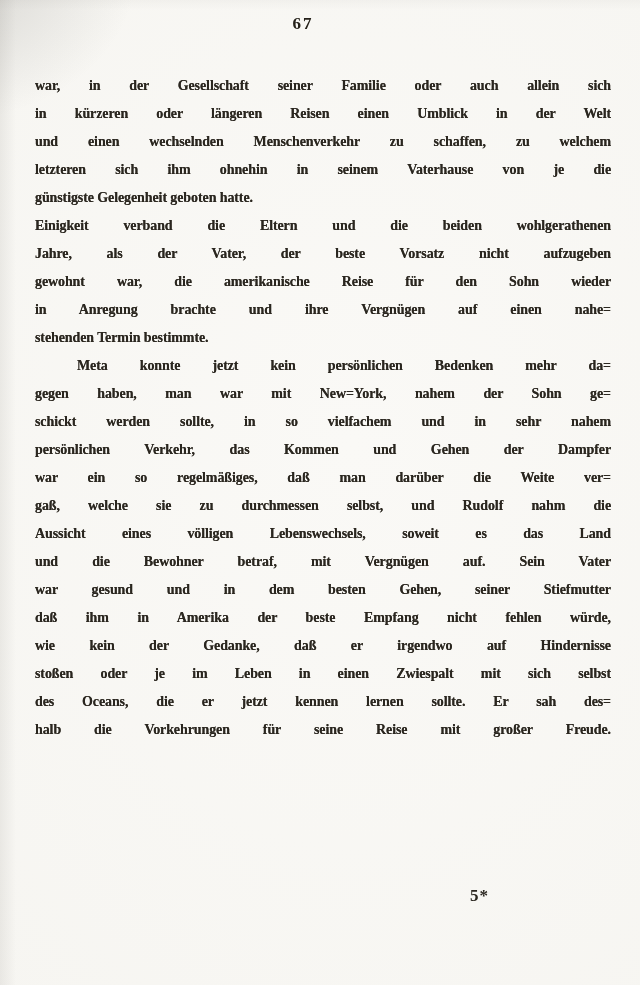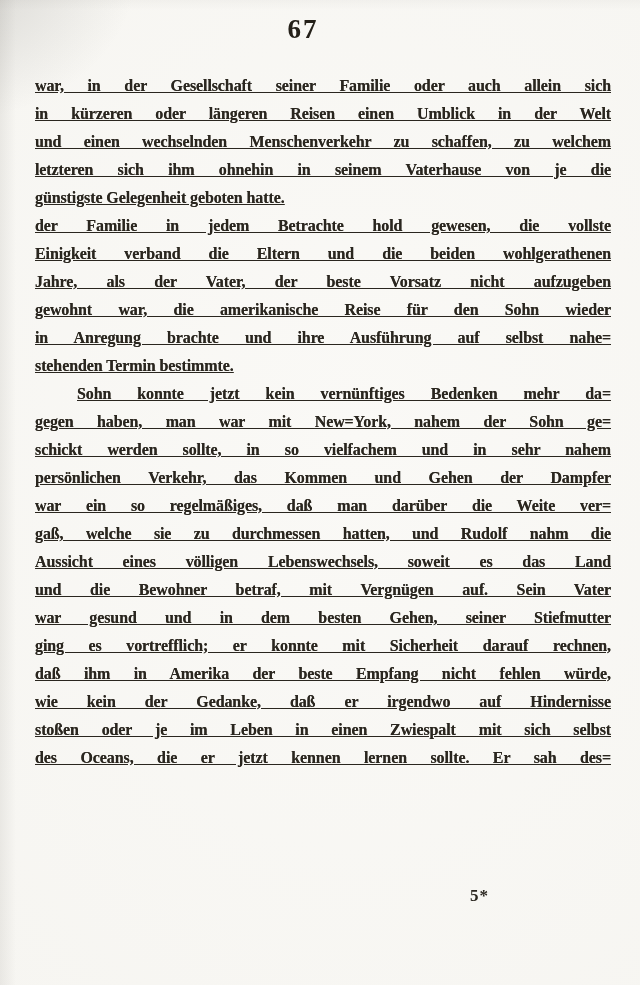--- a/index.html
+++ b/index.html
@@ -19,43 +19,42 @@
       linear-gradient(90deg, rgba(110,106,98,0.10), rgba(110,106,98,0) 16px),
       linear-gradient(180deg, rgba(120,116,108,0.05), rgba(120,116,108,0) 10px),
       radial-gradient(600px 800px at 55% 45%, #faf9f6 0%, #f6f5f1 100%);
     color: #2a261f;
   }
   .page-number {
     position: absolute;
     top: 14px;
     left: 303px;
     transform: translateX(-50%);
-    font-size: 27px;
+    font-size: 17px;
     font-weight: 700;
     letter-spacing: 2px;
     color: #242019;
   }
   .text-block {
     position: absolute;
     left: 35px;
     top: 72px;
     width: 576px;
   }
   .line {
     height: 28px;
     line-height: 28px;
-    font-size: 16px;
+    font-size: 14px;
     font-weight: 700;
     letter-spacing: -0.1px;
     white-space: nowrap;
     overflow: hidden;
     text-align: justify;
     text-align-last: justify;
     text-shadow: 0 0 0.6px rgba(38,33,25,0.75);
-    text-decoration: underline;
   }
   .indent { text-indent: 42px; }
   .para-last {
     text-align: left;
     text-align-last: left;
   }
   .signature {
     position: absolute;
     top: 886px;
     left: 470px;
@@ -76,42 +75,41 @@
 
     <div>
       <div class="line">war, in der Gesellschaft seiner Familie oder auch allein sich</div>
       <div class="line">in kürzeren oder längeren Reisen einen Umblick in der Welt</div>
       <div class="line">und einen wechselnden Menschenverkehr zu schaffen, zu welchem</div>
       <div class="line">letzteren sich ihm ohnehin in seinem Vaterhause von je die</div>
       <div class="line para-last">günstigste Gelegenheit geboten hatte.</div>
     </div>
 
     <div>
-      <div class="line">der Familie in jedem Betrachte hold gewesen, die vollste</div>
       <div class="line">Einigkeit verband die Eltern und die beiden wohlgerathenen</div>
       <div class="line">Jahre, als der Vater, der beste Vorsatz nicht aufzugeben</div>
       <div class="line">gewohnt war, die amerikanische Reise für den Sohn wieder</div>
-      <div class="line">in Anregung brachte und ihre Ausführung auf selbst nahe=</div>
+      <div class="line">in Anregung brachte und ihre Vergnügen auf einen nahe=</div>
       <div class="line para-last">stehenden Termin bestimmte.</div>
     </div>
 
     <div>
-      <div class="line indent">Sohn konnte jetzt kein vernünftiges Bedenken mehr da=</div>
+      <div class="line indent">Meta konnte jetzt kein persönlichen Bedenken mehr da=</div>
       <div class="line">gegen haben, man war mit New=York, nahem der Sohn ge=</div>
       <div class="line">schickt werden sollte, in so vielfachem und in sehr nahem</div>
       <div class="line">persönlichen Verkehr, das Kommen und Gehen der Dampfer</div>
       <div class="line">war ein so regelmäßiges, daß man darüber die Weite ver=</div>
-      <div class="line">gaß, welche sie zu durchmessen hatten, und Rudolf nahm die</div>
+      <div class="line">gaß, welche sie zu durchmessen selbst, und Rudolf nahm die</div>
       <div class="line">Aussicht eines völligen Lebenswechsels, soweit es das Land</div>
       <div class="line">und die Bewohner betraf, mit Vergnügen auf.  Sein Vater</div>
       <div class="line">war gesund und in dem besten Gehen, seiner Stiefmutter</div>
-      <div class="line">ging es vortrefflich; er konnte mit Sicherheit darauf rechnen,</div>
       <div class="line">daß ihm in Amerika der beste Empfang nicht fehlen würde,</div>
       <div class="line">wie kein der Gedanke, daß er irgendwo auf Hindernisse</div>
       <div class="line">stoßen oder je im Leben in einen Zwiespalt mit sich selbst</div>
       <div class="line">des Oceans, die er jetzt kennen lernen sollte.  Er sah des=</div>
+      <div class="line">halb die Vorkehrungen für seine Reise mit großer Freude.</div>
     </div>
 
   </div>
 
   <div class="signature">5*</div>
 
 </div>
 
 </body></html>

